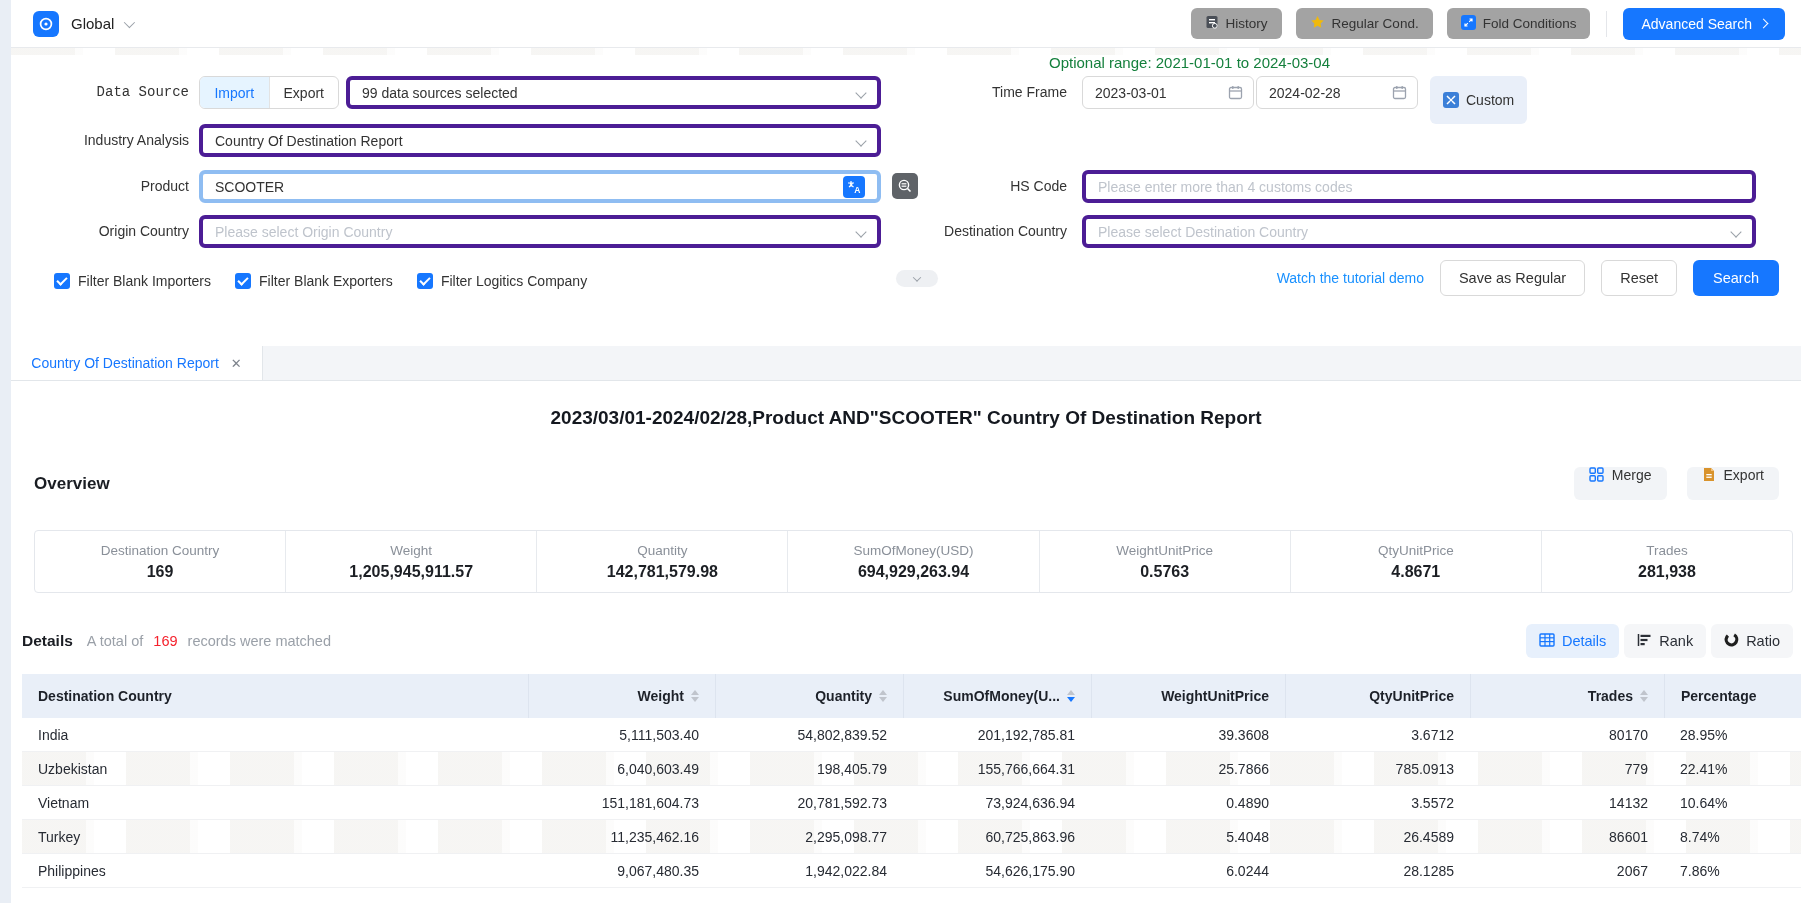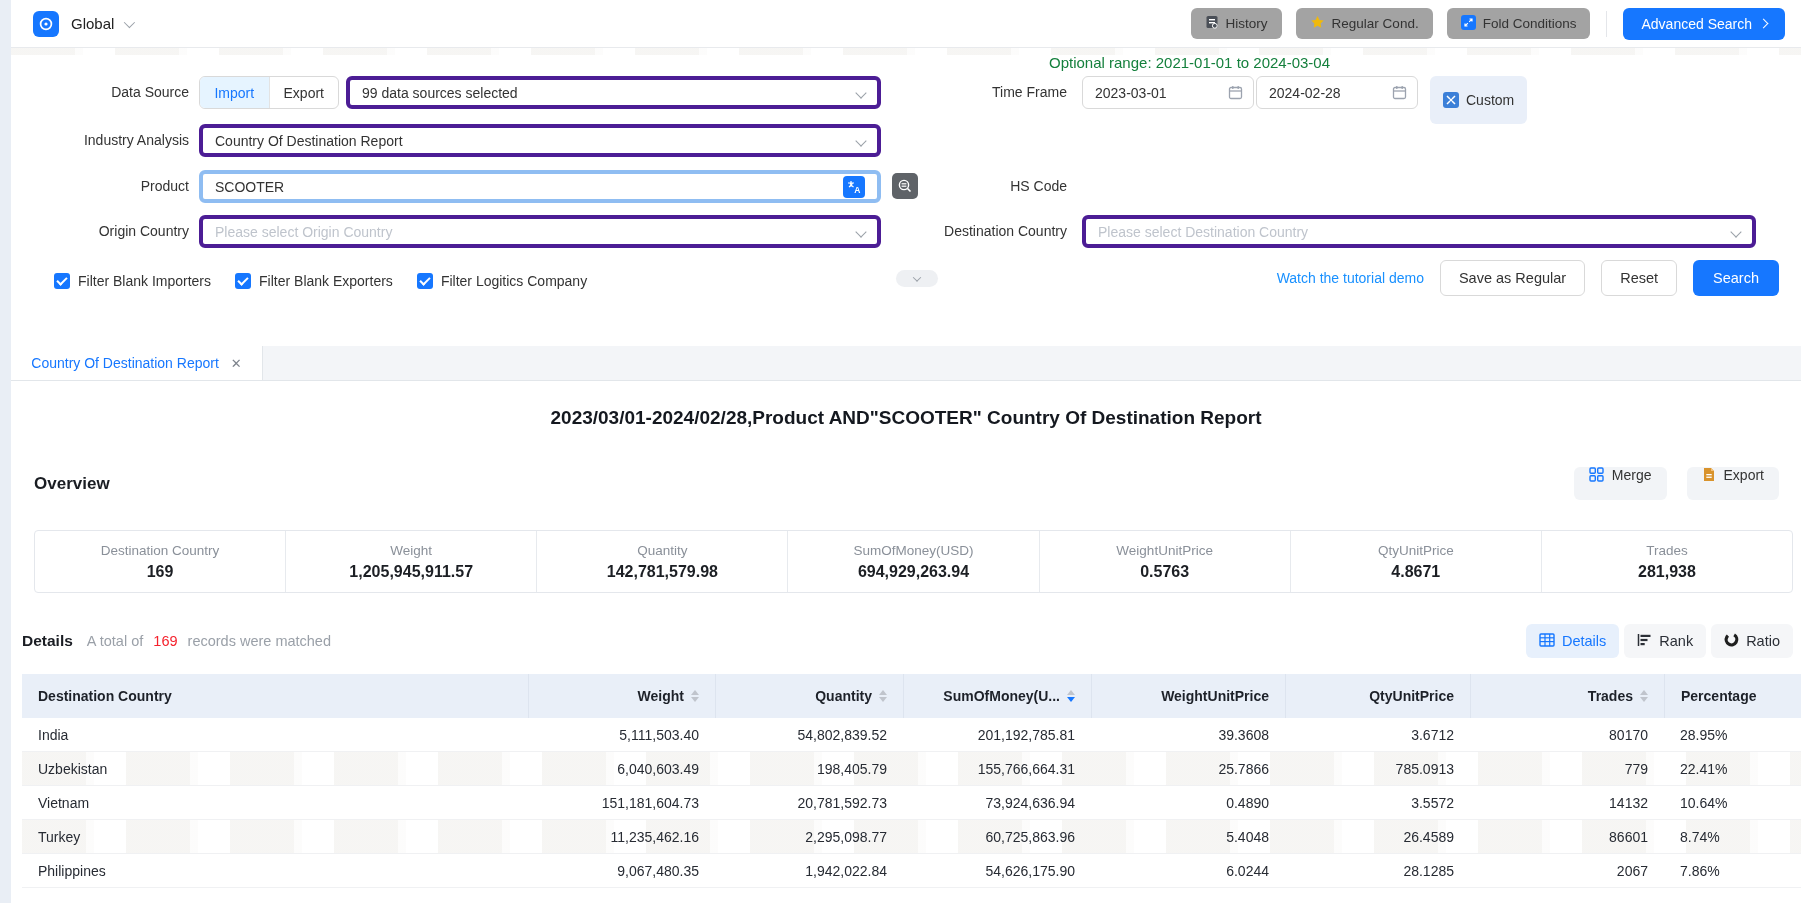--- a/index.html
+++ b/index.html
@@ -162,21 +162,21 @@
     <button class="adv-btn">
       <span>Advanced Search</span>
       <span class="chev-r"></span>
     </button>
   </div>
 
   <div class="form">
     <div class="form-wm-strip wm"></div>
     <div class="opt-range">Optional range:  2021-01-01 to 2024-03-04</div>
 
-    <div class="f-label" style="top:28px;">Data Source</div>
+    <div class="f-label" style="top:28px;font-family:Liberation Mono, monospace;">Data Source</div>
     <div class="seg" style="top:28px;">
       <div class="seg-opt active">Import</div>
       <div class="seg-opt">Export</div>
     </div>
     <div class="sel" style="top:28px; left:335px; width:535px;">
       <span>99 data sources selected</span>
       <span class="chev"></span>
     </div>
     <div class="f-label-r" style="top:28px;">Time Frame</div>
     <div class="date-inp" style="top:28px; left:1071px; width:172px;">
@@ -226,20 +226,23 @@
     </div>
     <span class="ai-icon" style="top:125px;">
       <svg width="16" height="16" viewBox="0 0 16 16">
           <circle cx="7" cy="7" r="4.6" fill="none" stroke="#fff" stroke-width="1.4"></circle>
           <line x1="4.6" y1="5.8" x2="9.4" y2="5.8" stroke="#fff" stroke-width="1.2"></line>
           <line x1="4.6" y1="8.2" x2="9.4" y2="8.2" stroke="#fff" stroke-width="1.2"></line>
           <line x1="10.5" y1="10.5" x2="13.5" y2="13.5" stroke="#fff" stroke-width="1.6"></line>
         </svg>
     </span>
     <div class="f-label-r" style="top:122px;">HS Code</div>
+    <div class="inp" style="top:122px; left:1071px; width:674px;">
+      <span class="placeholder">Please enter more than 4 customs codes</span>
+    </div>
 
     <div class="f-label" style="top:167px;">Origin Country</div>
     <div class="sel" style="top:167px; left:188px; width:682px;">
       <span class="placeholder">Please select Origin Country</span>
       <span class="chev"></span>
     </div>
     <div class="f-label-r" style="top:167px;">Destination Country</div>
     <div class="sel" style="top:167px; left:1071px; width:674px;">
       <span class="placeholder">Please select Destination Country</span>
       <span class="chev"></span>

